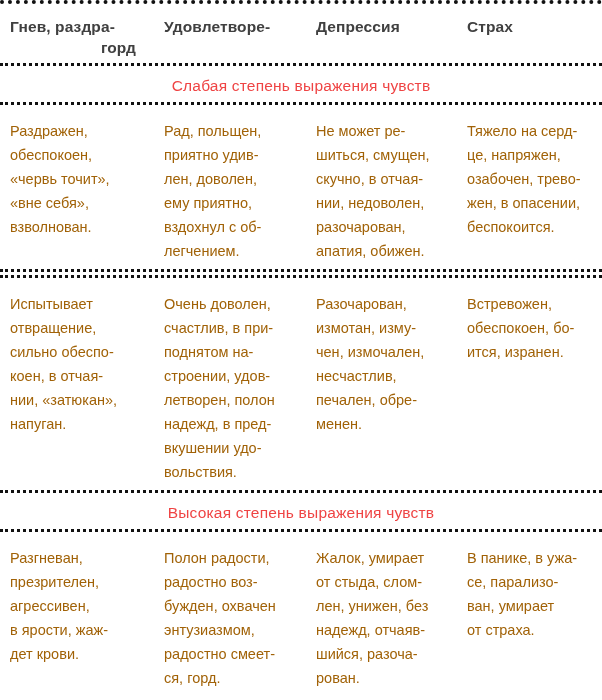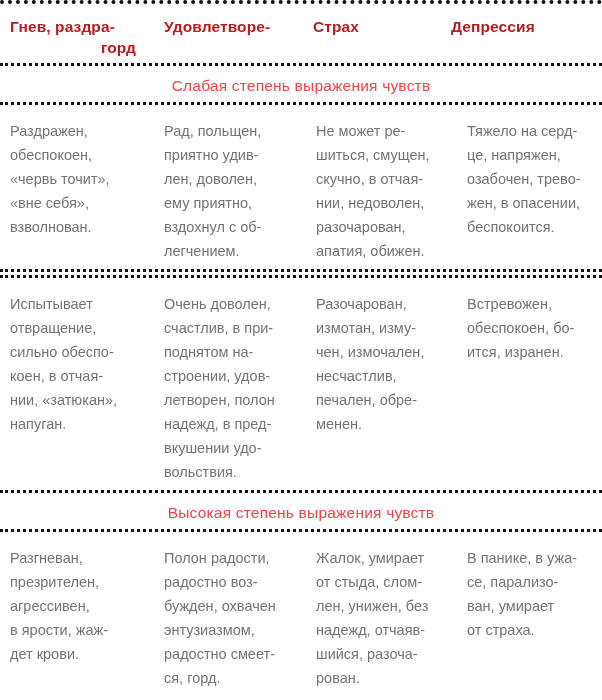--- a/index.html
+++ b/index.html
@@ -45,21 +45,21 @@
     display: flex;
     box-sizing: border-box;
     padding: 8px 0 5px 0;
   }
   .head-cell {
     box-sizing: border-box;
     font-weight: bold;
     font-size: 15.5px;
     line-height: 21px;
     letter-spacing: 0.1px;
-    color: #b91c1c;
+    color: #404040;
   }
   .c1 { width: 162px; padding-left: 10px; padding-right: 8px; }
   .c2 { width: 151px; padding-left: 2px;  padding-right: 8px; }
   .c3 { width: 154px; padding-left: 3px;  padding-right: 8px; }
   .c4 { width: 135px; padding-left: 0px;  padding-right: 6px; }
 
   .head-cell .ln2 { display: block; text-align: right; padding-right: 18px; }
   .head-cell.c2 .ln2 { text-align: right; padding-right: 60px; }
 
   
@@ -76,21 +76,21 @@
   .body-row {
     display: flex;
     box-sizing: border-box;
     padding-top: 7px;
     padding-bottom: 6px;
   }
   .body-cell {
     box-sizing: border-box;
     font-size: 14.5px;
     line-height: 24px;
-    color: #737373;
+    color: #a16207;
     text-align: justify;
     text-align-last: left;
     -moz-text-align-last: left;
     word-spacing: 0px;
     white-space: pre-line;
     hyphens: none;
   }
   .body-cell.c1 { width: 162px; padding-left: 10px; padding-right: 14px; }
   .body-cell.c2 { width: 151px; padding-left: 2px;  padding-right: 14px; }
   .body-cell.c3 { width: 154px; padding-left: 3px;  padding-right: 12px; }
@@ -106,25 +106,25 @@
   <div class="rule rule-thick"></div>
 
   <div class="head-row">
     <div class="head-cell c1">
       <span>Гнев, раздра-</span>
       <span class="ln2">горд</span>
     </div>
     <div class="head-cell c2">
       <span>Удовлетворе-</span>
     </div>
+    <div class="head-cell c3">
+      <span>Депрессия</span>
+    </div>
     <div class="head-cell c4">
       <span>Страх</span>
-    </div>
-    <div class="head-cell c3">
-      <span>Депрессия</span>
     </div>
   </div>
 
   <div class="rule rule-mid"></div>
   <div class="section-band">Слабая степень выражения чувств</div>
   <div class="rule rule-mid"></div>
   <div class="pad-a"></div>
   <div class="body-row">
     <div class="body-cell c1">Раздражен,
 обеспокоен,

